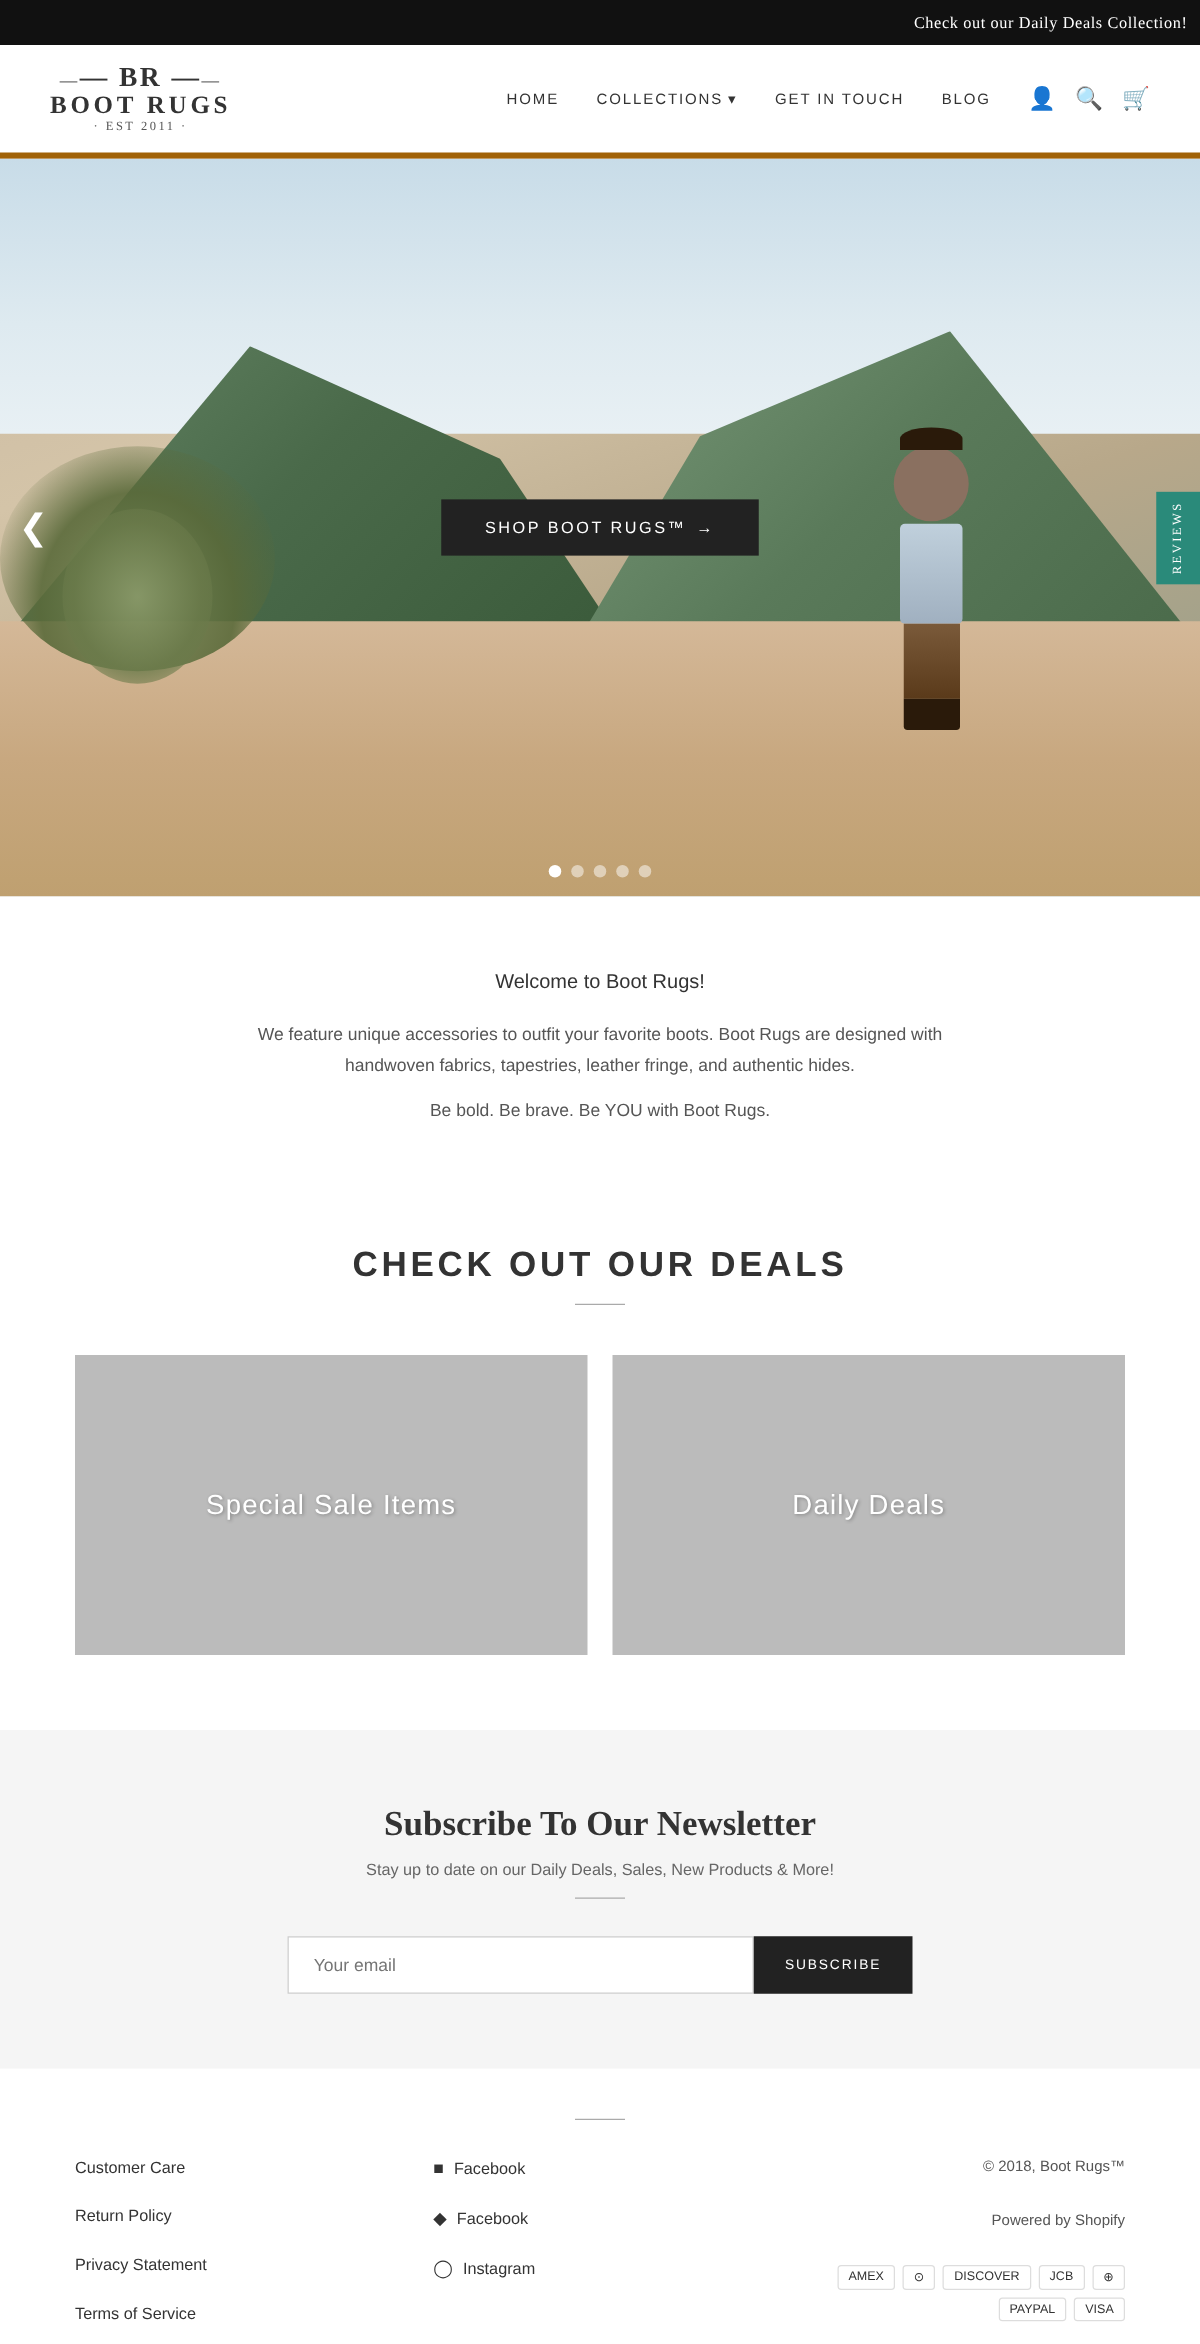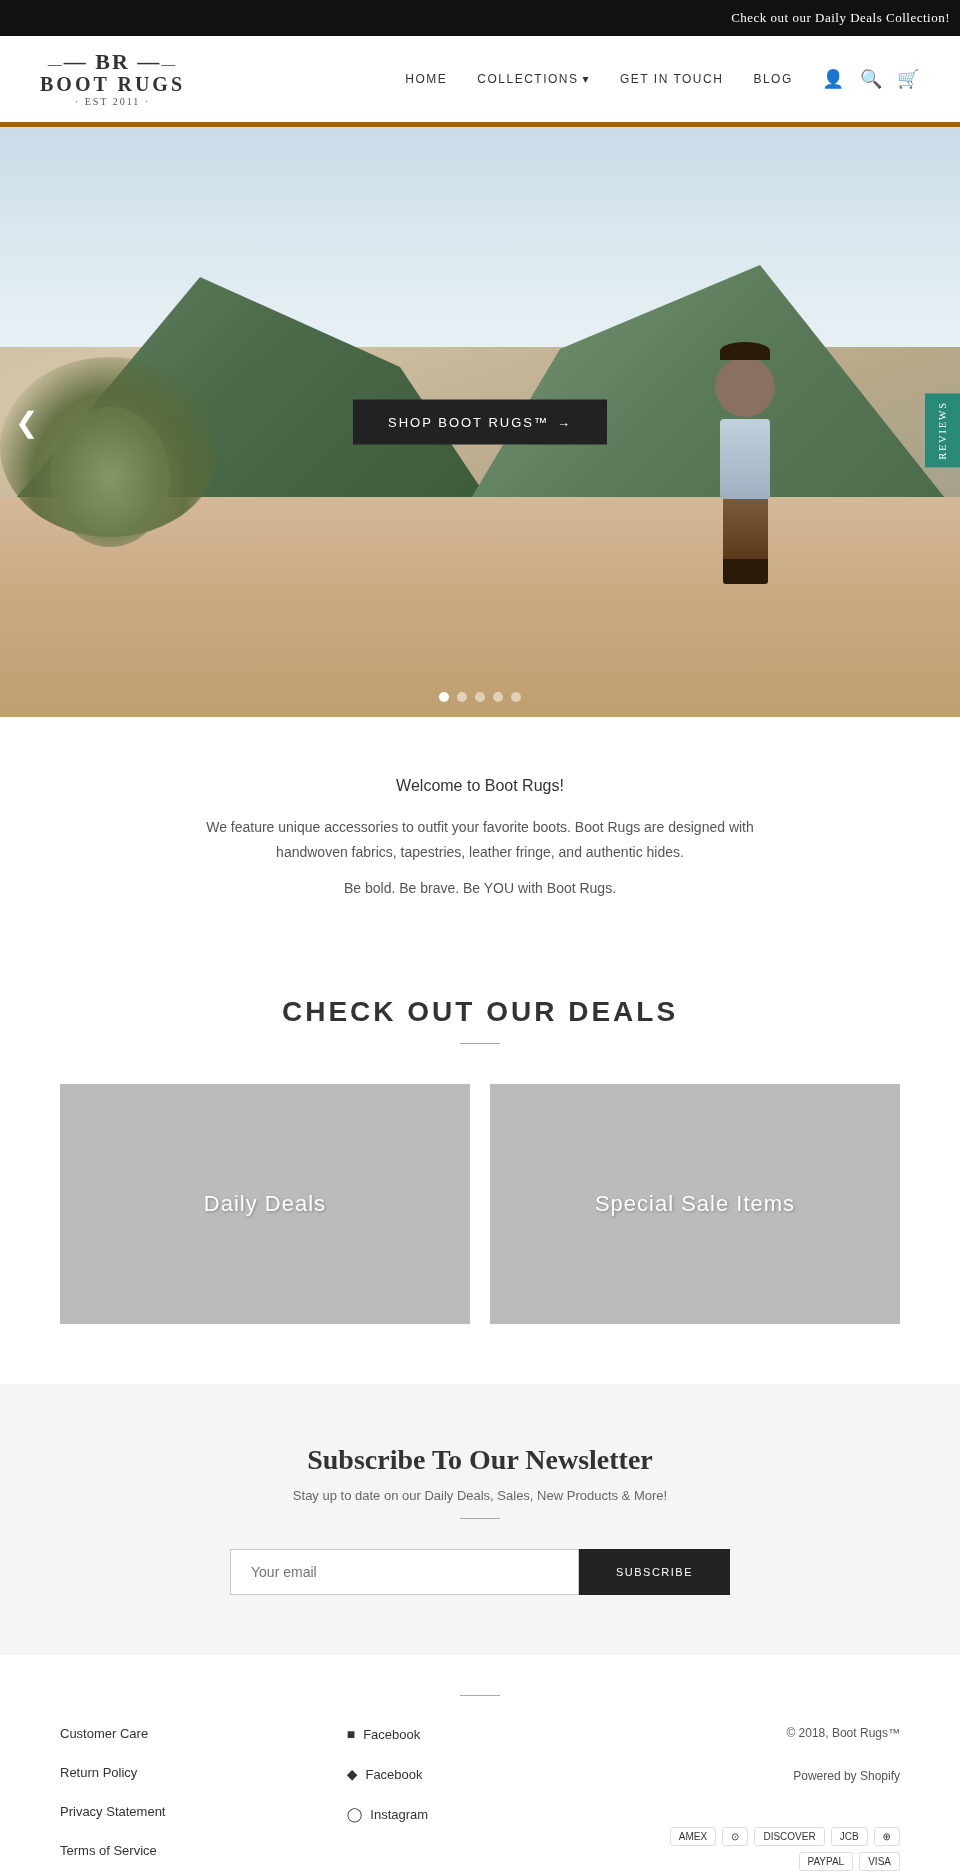--- a/index.html
+++ b/index.html
@@ -277,21 +277,21 @@
       font-size: 14px;
       font-family: Arial, sans-serif;
       outline: none;
       color: #999;
       background: #fff;
     }
     .subscribe-btn {
       background: #222;
       color: #fff;
       border: none;
-      padding: 14px 37px;
+      padding: 14px 25px;
       font-size: 11px;
       letter-spacing: 1.5px;
       text-transform: uppercase;
       cursor: pointer;
       font-family: Arial, sans-serif;
     }
 
     
     footer {
       padding: 40px 60px;
@@ -339,21 +339,20 @@
       font-size: 12px;
       font-family: Arial, sans-serif;
       color: #555;
       margin-bottom: 5px;
     }
     .payment-icons {
       display: flex;
       flex-wrap: wrap;
       gap: 6px;
       justify-content: flex-end;
-      margin-top: 15px;
     }
     .payment-icon {
       border: 1px solid #ddd;
       border-radius: 3px;
       padding: 3px 8px;
       font-size: 10px;
       font-family: Arial, sans-serif;
       color: #333;
       background: #fff;
     }
@@ -445,24 +444,24 @@
   <p class="welcome-title">Welcome to Boot Rugs!</p>
   <p class="welcome-text">We feature unique accessories to outfit your favorite boots. Boot Rugs are designed with handwoven fabrics, tapestries, leather fringe, and authentic hides.</p>
   <p class="welcome-tagline">Be bold. Be brave. Be YOU with Boot Rugs.</p>
 </section>
 
 <section class="deals-section">
   <h2 class="deals-title">CHECK OUT OUR DEALS</h2>
   <div class="deals-divider"></div>
   <div class="deals-grid">
     <div class="deal-card">
+      <span class="deal-label">Special Sale Items</span>
+    </div>
+    <div class="deal-card">
       <span class="deal-label">Daily Deals</span>
-    </div>
-    <div class="deal-card">
-      <span class="deal-label">Special Sale Items</span>
     </div>
   </div>
 </section>
 
 <section class="newsletter-section">
   <h2 class="newsletter-title">Subscribe To Our Newsletter</h2>
   <p class="newsletter-subtitle">Stay up to date on our Daily Deals, Sales, New Products &amp; More!</p>
   <div class="newsletter-divider"></div>
   <div class="newsletter-form">
     <input class="email-input" type="email" placeholder="Your email" style="">

